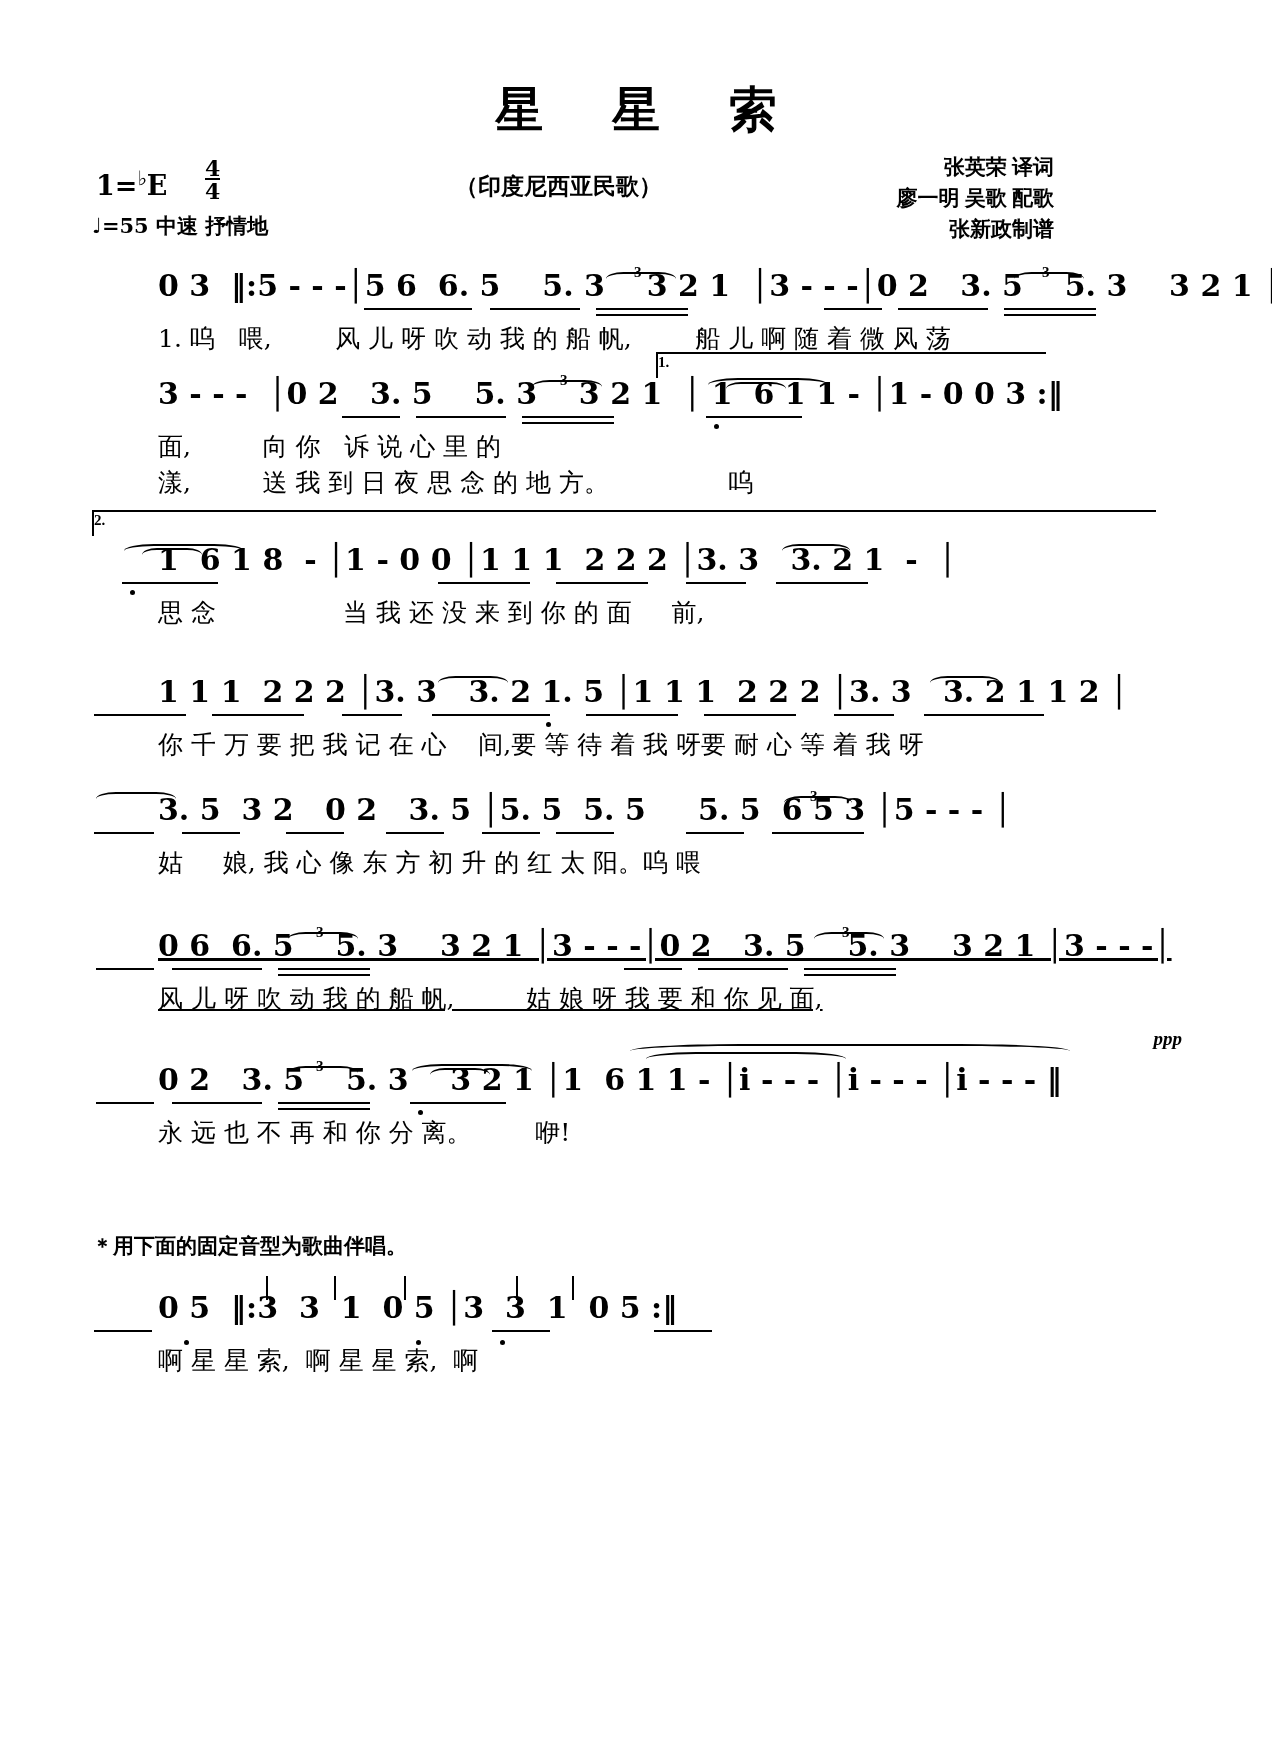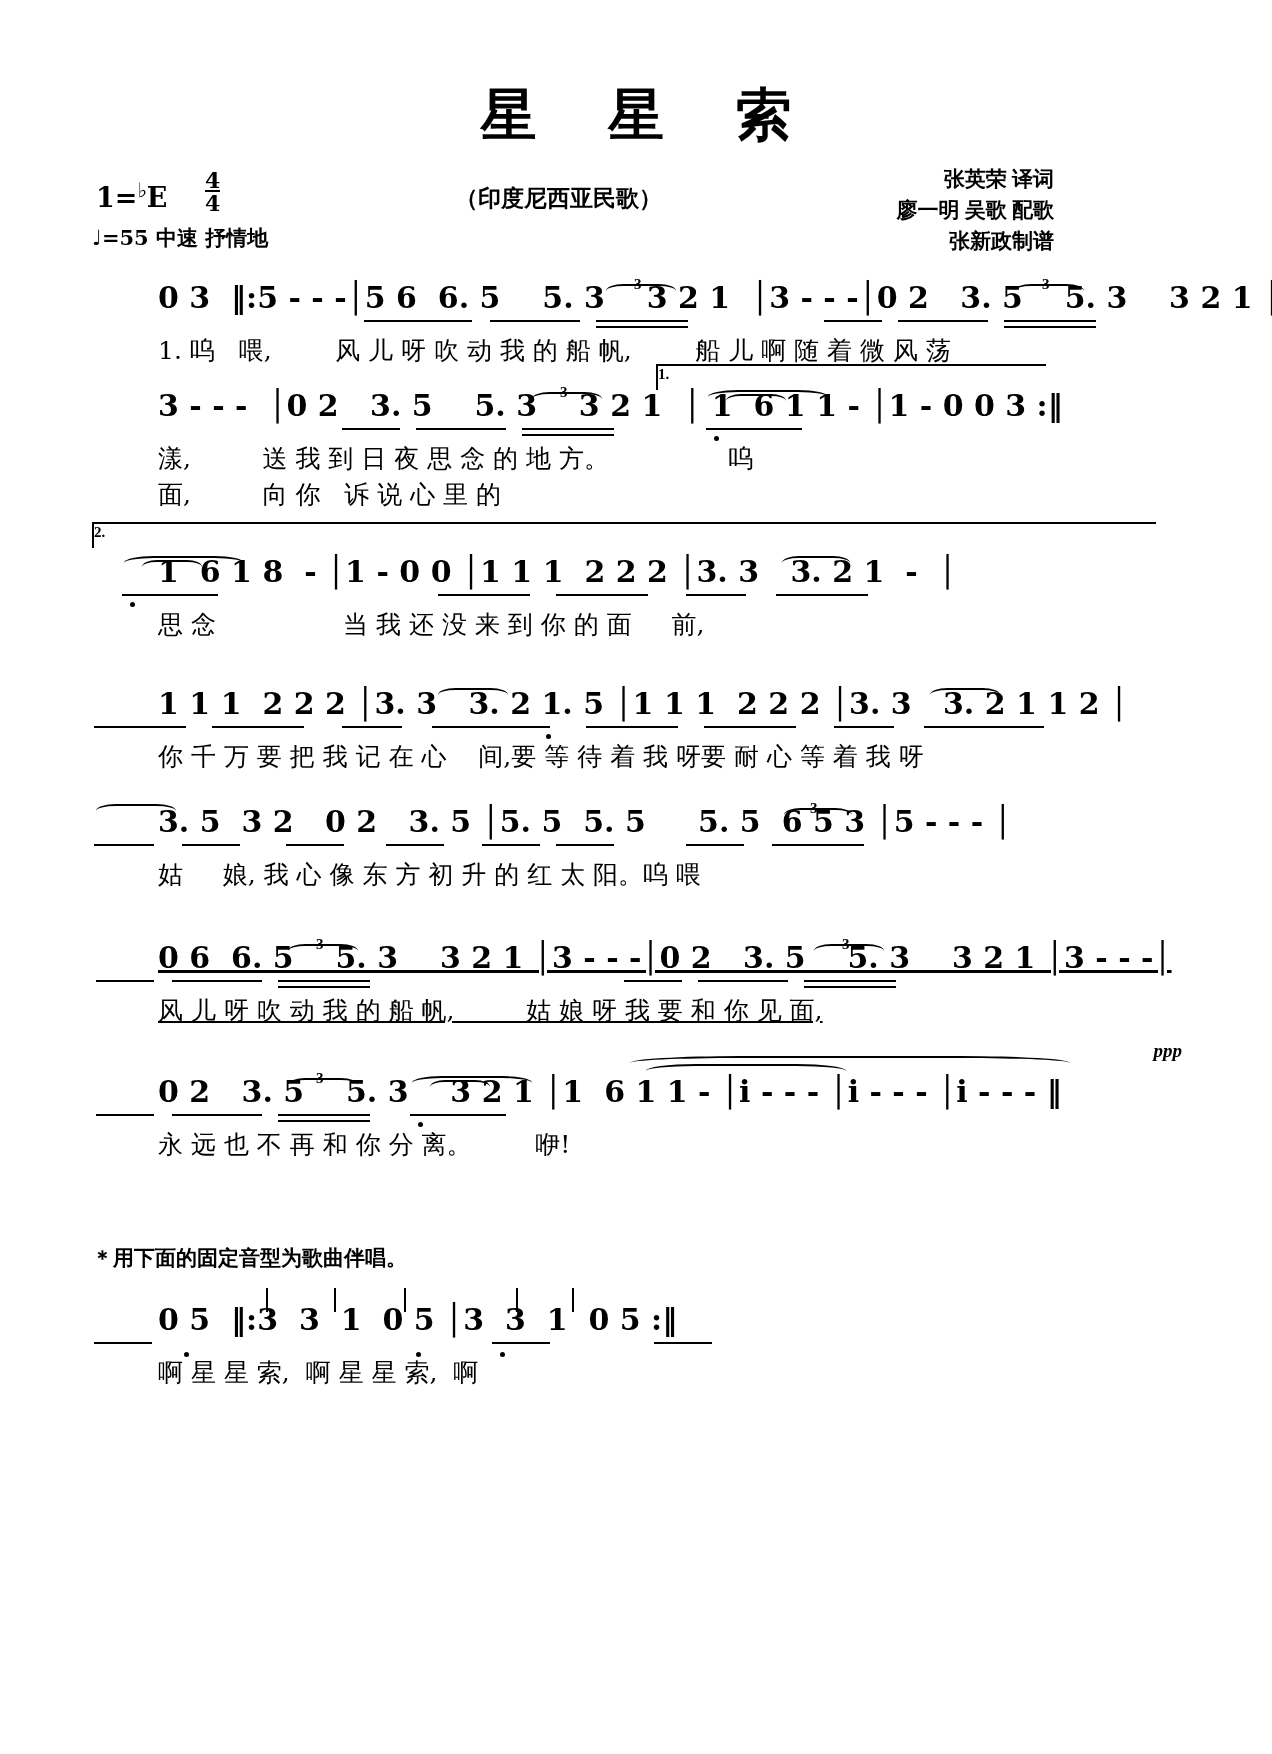--- a/index.html
+++ b/index.html
@@ -11,21 +11,21 @@
     position:relative;
     overflow:hidden;
   }
   .sheet{position:relative;width:1272px;height:1754px;}
 
   
   .title{
     text-align:center;
     font-family:"DejaVu Serif", serif;
     font-weight:bold;
-    font-size:56px;
+    font-size:48px;
     letter-spacing:26px;
     margin-top:78px;
     text-indent:26px;
   }
 
   
   .hdr{position:relative;height:110px;margin-top:10px;}
   .key{
     position:absolute;left:96px;top:14px;
     font-size:27px;font-weight:bold;font-family:"DejaVu Serif",serif;
@@ -124,22 +124,22 @@
       <div class="hline" style="left:812px;top:40px;width:90px;"></div>
       <div class="hline" style="left:918px;top:40px;width:92px;"></div>
       <div class="hline" style="left:918px;top:46px;width:92px;"></div>
       <div class="trip" style="left:956px;top:-4px;">3</div>
       <div class="slur" style="left:928px;top:4px;width:70px;"></div>
     </div>
   </div>
 
   <div class="system" style="margin-top:18px;">
     <div class="notes">3 - - -  │0 2   3. 5    5. 3    3 2 1  │ 1  6 1 1 - │1 - 0 0 3 :‖</div>
+    <div class="lyr">面,         向 你   诉 说 心 里 的</div>
     <div class="lyr">漾,         送 我 到 日 夜 思 念 的 地 方。               呜</div>
-    <div class="lyr">面,         向 你   诉 说 心 里 的</div>
     <div class="underline-row">
       <div class="hline" style="left:256px;top:40px;width:58px;"></div>
       <div class="hline" style="left:330px;top:40px;width:90px;"></div>
       <div class="hline" style="left:436px;top:40px;width:92px;"></div>
       <div class="hline" style="left:436px;top:46px;width:92px;"></div>
       <div class="trip" style="left:474px;top:-4px;">3</div>
       <div class="slur" style="left:446px;top:4px;width:70px;"></div>
       <div class="ending" style="left:572px;top:-22px;">1.</div>
       <div class="hline" style="left:570px;top:-24px;width:390px;"></div>
       <div class="vline" style="left:570px;top:-24px;height:26px;"></div>

